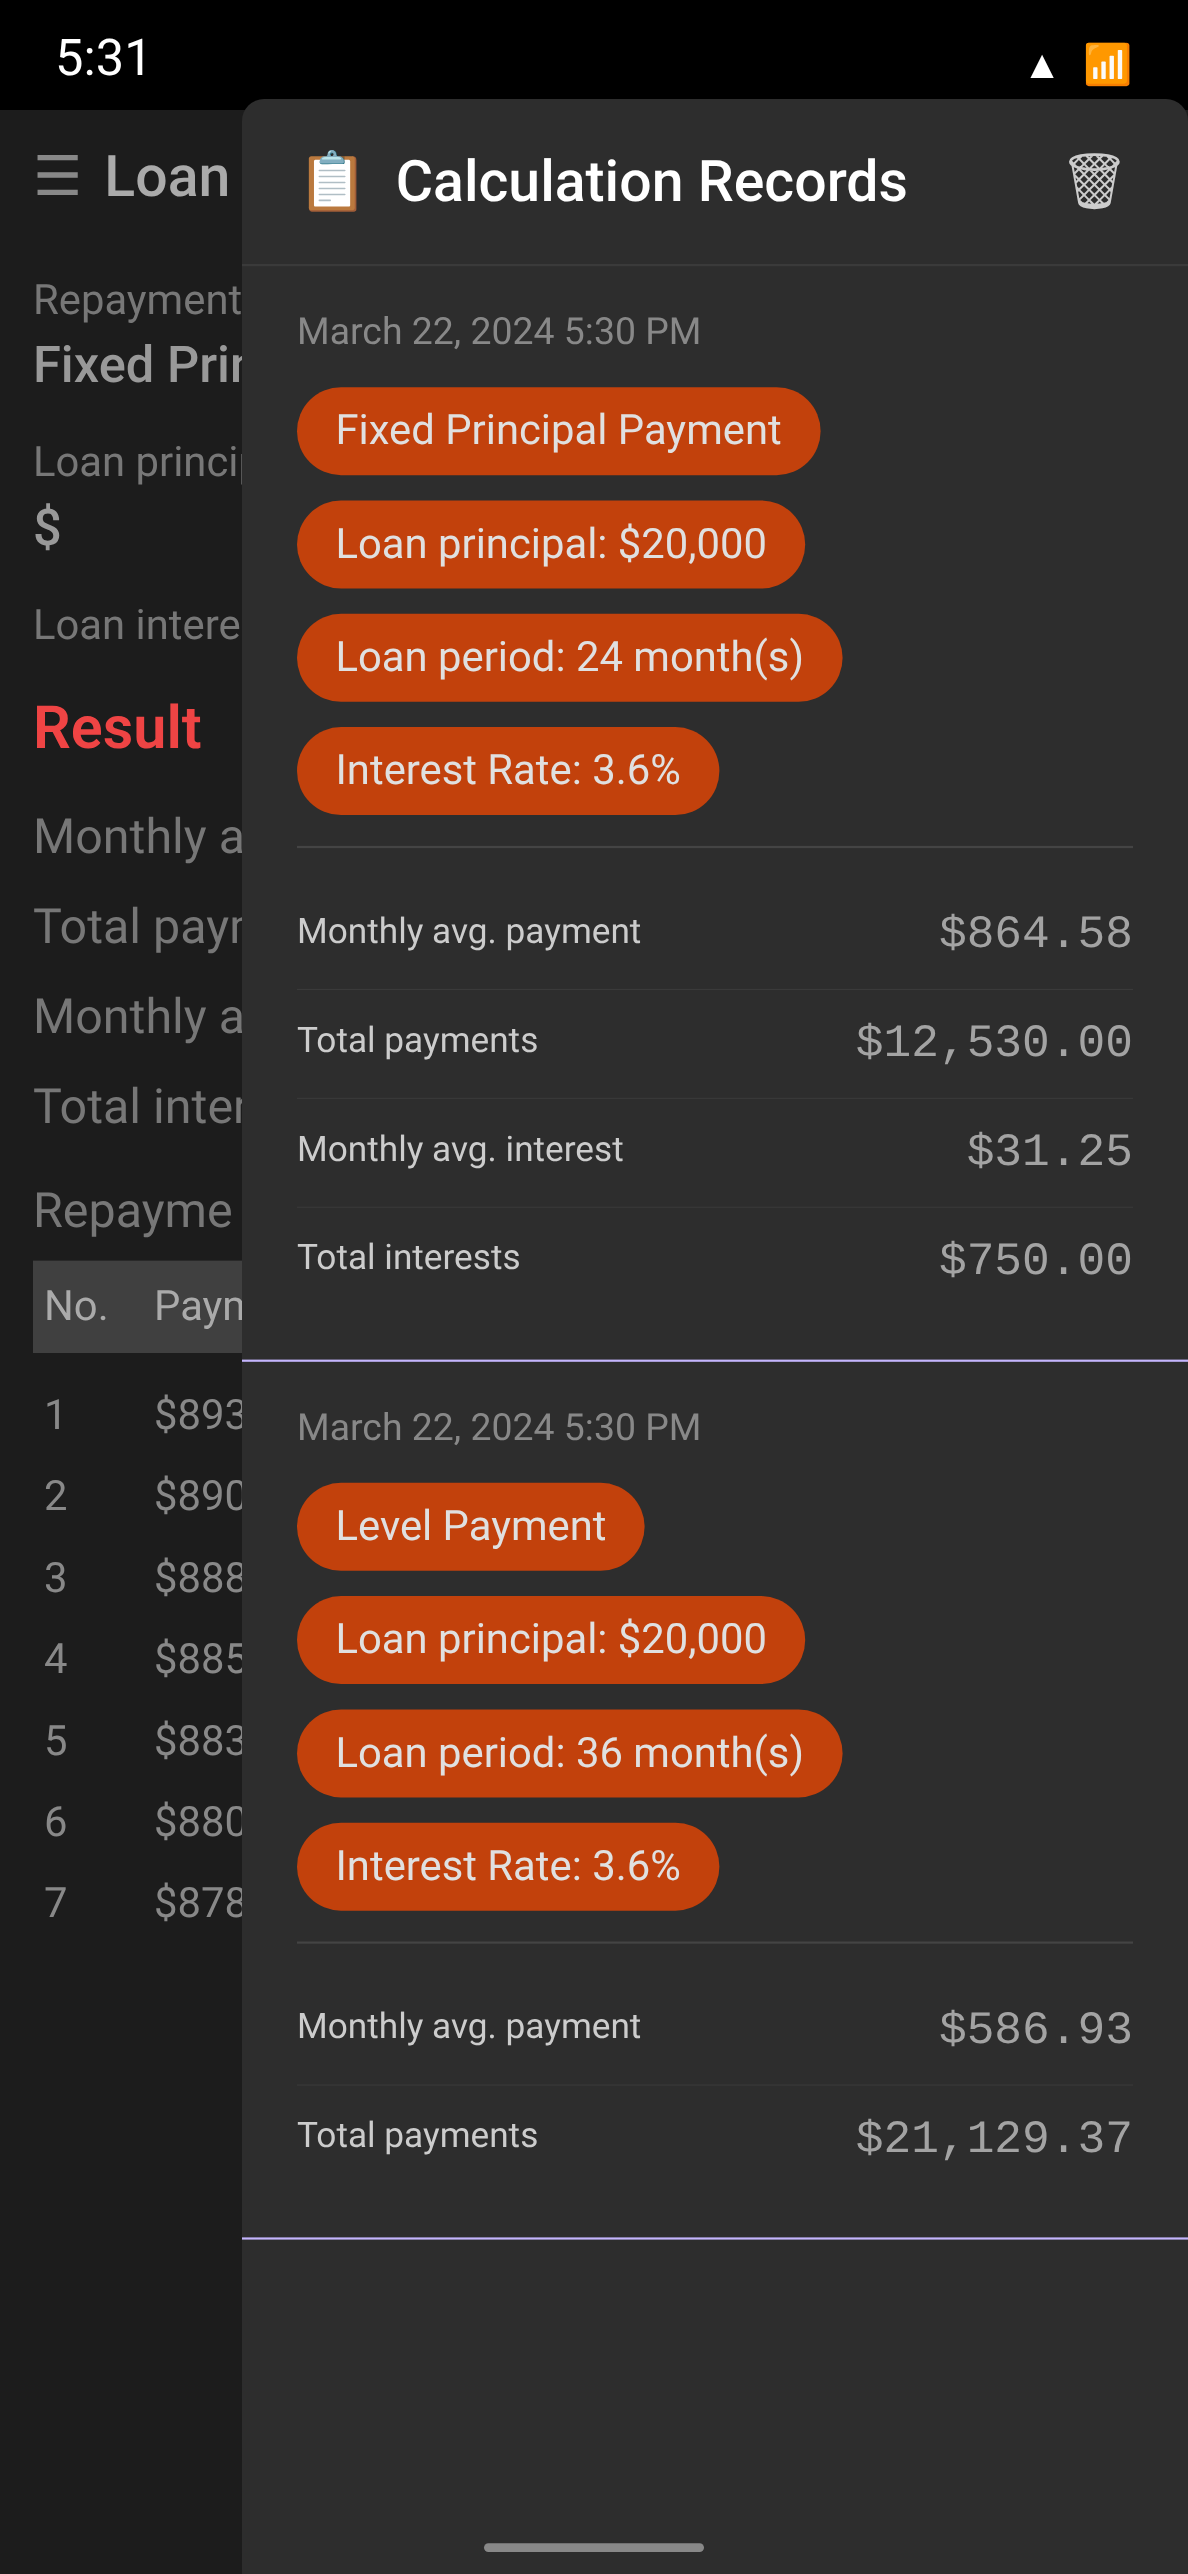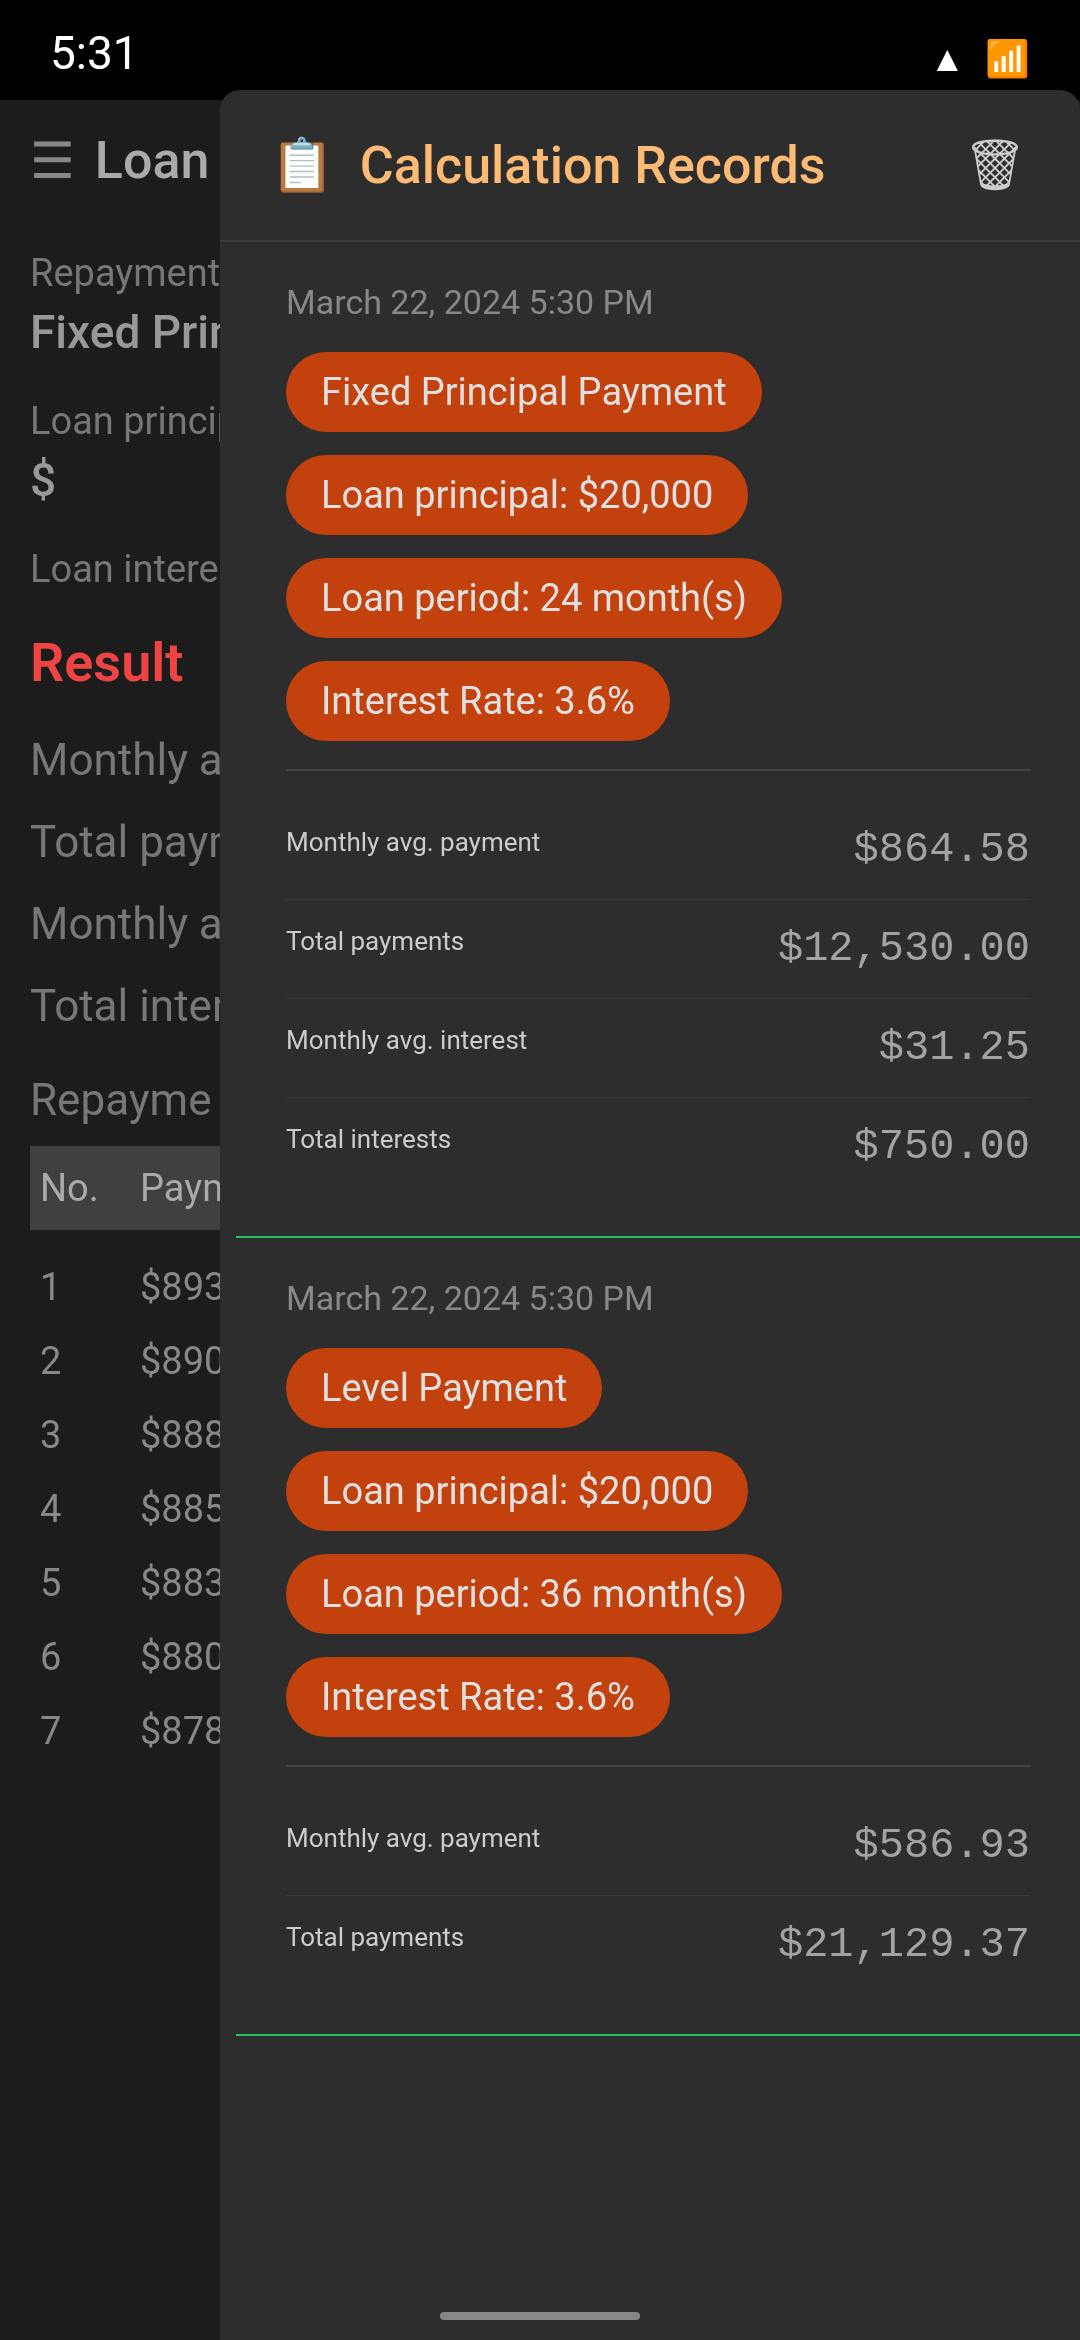--- a/index.html
+++ b/index.html
@@ -175,21 +175,21 @@
       gap: 25px;
     }
 
     .panel-icon {
       font-size: 52px;
       color: #ccc;
     }
 
     .panel-title {
       font-size: 52px;
-      color: #fdba74;
+      color: #ffffff;
       font-weight: 500;
     }
 
     .panel-delete-btn {
       width: 70px;
       height: 70px;
       display: flex;
       align-items: center;
       justify-content: center;
       cursor: pointer;
@@ -203,22 +203,21 @@
     
     .panel-content {
       flex: 1;
       overflow-y: auto;
       padding: 0 0 40px 0;
     }
 
     
     .record-card {
       padding: 40px 50px;
-      border-bottom: 2px solid #22c55e;
-      margin-left: 16px;
+      border-bottom: 2px solid #c4b5fd;
     }
 
     .record-timestamp {
       font-size: 34px;
       color: #888;
       margin-bottom: 30px;
     }
 
     
     .tag {
@@ -247,21 +246,21 @@
       align-items: flex-start;
       padding: 25px 0;
       border-bottom: 1px solid #3a3a3a;
     }
 
     .result-row:last-child {
       border-bottom: none;
     }
 
     .result-label {
-      font-size: 26px;
+      font-size: 32px;
       color: #ccc;
       flex: 1;
       line-height: 1.3;
     }
 
     .result-value {
       font-size: 42px;
       color: #a3a3a3;
       font-weight: 500;
       text-align: left;

